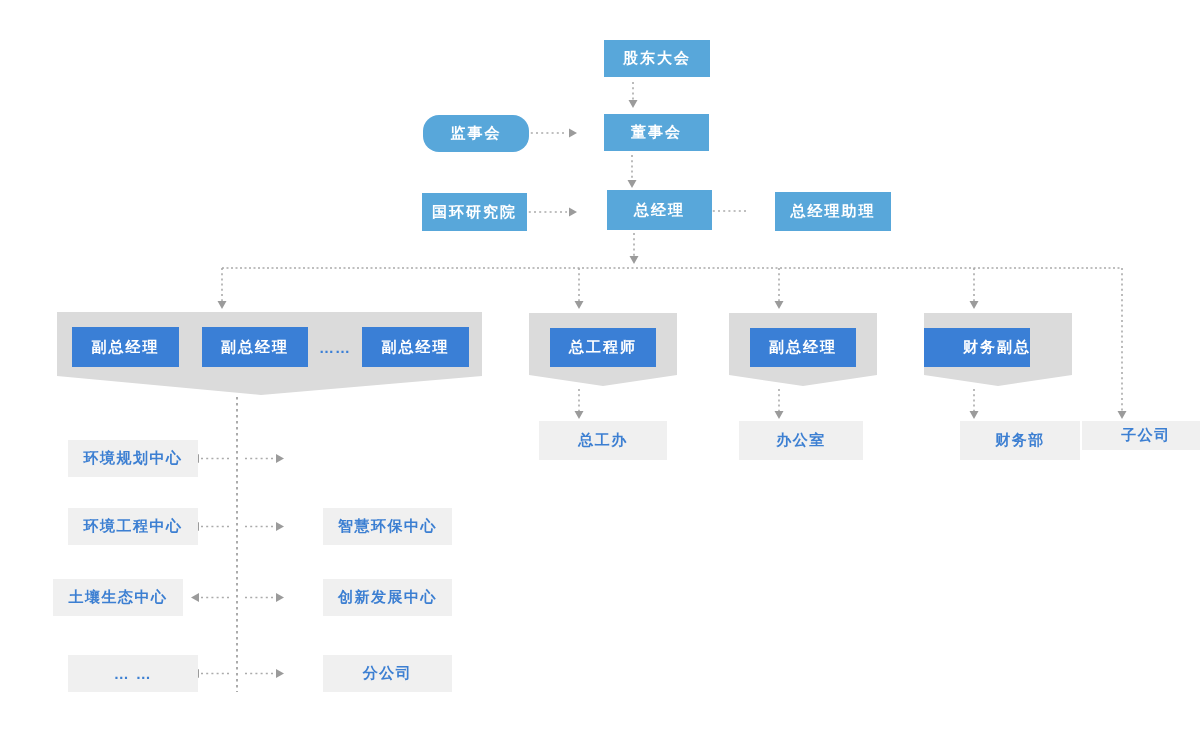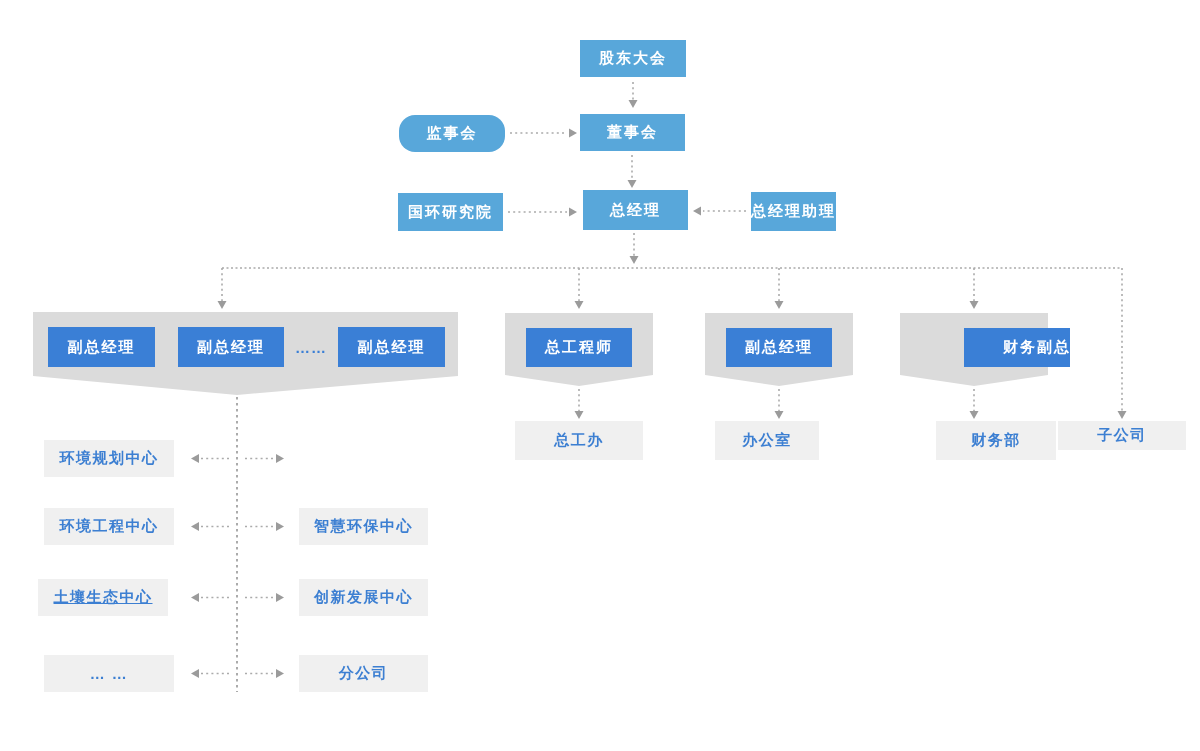--- a/index.html
+++ b/index.html
@@ -23,21 +23,21 @@
     height:751px;
     background:var(--canvas_bg);
     overflow:hidden;
   }
   .connectors{
     position:absolute;
     left:0;top:0;
     width:1200px;height:751px;
     pointer-events:none;
   }
-  .abs{position:absolute;box-sizing:border-box;}
+  .abs{position:absolute;box-sizing:border-box;margin-left:24px;}
   .node{
     display:flex;
     align-items:center;
     justify-content:center;
     font-weight:bold;
     letter-spacing:2px;
     font-size:15px;
     white-space:nowrap;
   }
   .node-lightblue{background:var(--light_blue);color:#ffffff;}
@@ -174,51 +174,51 @@
   <div class="abs node node-lightblue" style="left:580px;top:40px;width:106px;height:37px;">股东大会</div>
 
   <div class="abs node node-lightblue" style="left:399px;top:115px;width:106px;height:37px;border-radius:16px;">监事会</div>
 
   <div class="abs node node-lightblue" style="left:580px;top:114px;width:105px;height:37px;">董事会</div>
 
   <div class="abs node node-lightblue" style="left:398px;top:193px;width:105px;height:38px;">国环研究院</div>
 
   <div class="abs node node-lightblue" style="left:583px;top:190px;width:105px;height:40px;">总经理</div>
 
-  <div class="abs node node-lightblue" style="left:751px;top:192px;width:85px;height:39px;">总经理助理</div>
+  <div class="abs node node-lightblue" style="left:751px;top:192px;width:116px;height:39px;">总经理助理</div>
 
   <div class="abs banner banner-wide" style="left:33px;top:312px;width:425px;height:83px;"></div>
 
   <div class="abs node node-darkblue" style="left:48px;top:327px;width:107px;height:40px;">副总经理</div>
 
   <div class="abs node node-darkblue" style="left:178px;top:327px;width:106px;height:40px;">副总经理</div>
 
   <div class="abs ellipsis-dots" style="left:288px;top:336px;width:46px;height:22px;">……</div>
 
   <div class="abs node node-darkblue" style="left:338px;top:327px;width:107px;height:40px;">副总经理</div>
 
   <div class="abs banner banner-small" style="left:505px;top:313px;width:148px;height:73px;"></div>
   <div class="abs node node-darkblue" style="left:526px;top:328px;width:106px;height:39px;">总工程师</div>
 
   <div class="abs banner banner-small" style="left:705px;top:313px;width:148px;height:73px;"></div>
   <div class="abs node node-darkblue" style="left:726px;top:328px;width:106px;height:39px;">副总经理</div>
 
   <div class="abs banner banner-small" style="left:900px;top:313px;width:148px;height:73px;"></div>
-  <div class="abs node node-darkblue" style="left:964px;top:328px;width:106px;height:39px;padding-left:40px;">财务副总</div>
+  <div class="abs node node-darkblue" style="left:900px;top:328px;width:106px;height:39px;padding-left:40px;">财务副总</div>
 
   <div class="abs node node-gray" style="left:515px;top:421px;width:128px;height:39px;">总工办</div>
 
-  <div class="abs node node-gray" style="left:715px;top:421px;width:104px;height:39px;">办公室</div>
+  <div class="abs node node-gray" style="left:715px;top:421px;width:124px;height:39px;">办公室</div>
 
   <div class="abs node node-gray" style="left:936px;top:421px;width:120px;height:39px;">财务部</div>
 
   <div class="abs node node-gray" style="left:1058px;top:421px;width:128px;height:29px;">子公司</div>
 
   <div class="abs node node-gray" style="left:44px;top:440px;width:130px;height:37px;">环境规划中心</div>
   <div class="abs node node-gray" style="left:44px;top:508px;width:130px;height:37px;">环境工程中心</div>
-  <div class="abs node node-gray" style="left:38px;top:579px;width:130px;height:37px;text-decoration:underline;">土壤生态中心</div>
+  <div class="abs node node-gray" style="left:29px;top:579px;width:130px;height:37px;">土壤生态中心</div>
   <div class="abs node node-gray" style="left:44px;top:655px;width:130px;height:37px;">… …</div>
 
   <div class="abs node node-gray" style="left:299px;top:508px;width:129px;height:37px;">智慧环保中心</div>
   <div class="abs node node-gray" style="left:299px;top:579px;width:129px;height:37px;">创新发展中心</div>
   <div class="abs node node-gray" style="left:299px;top:655px;width:129px;height:37px;">分公司</div>
 
 </div>
 
 </body></html>

